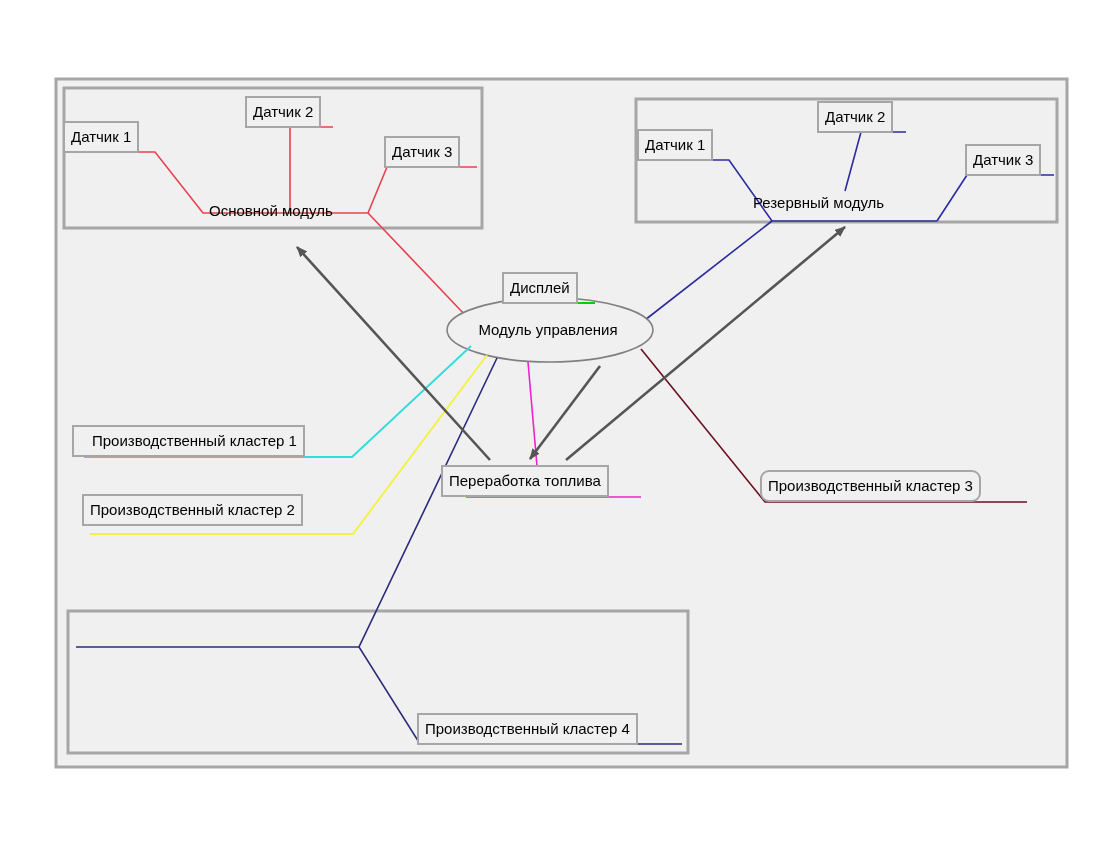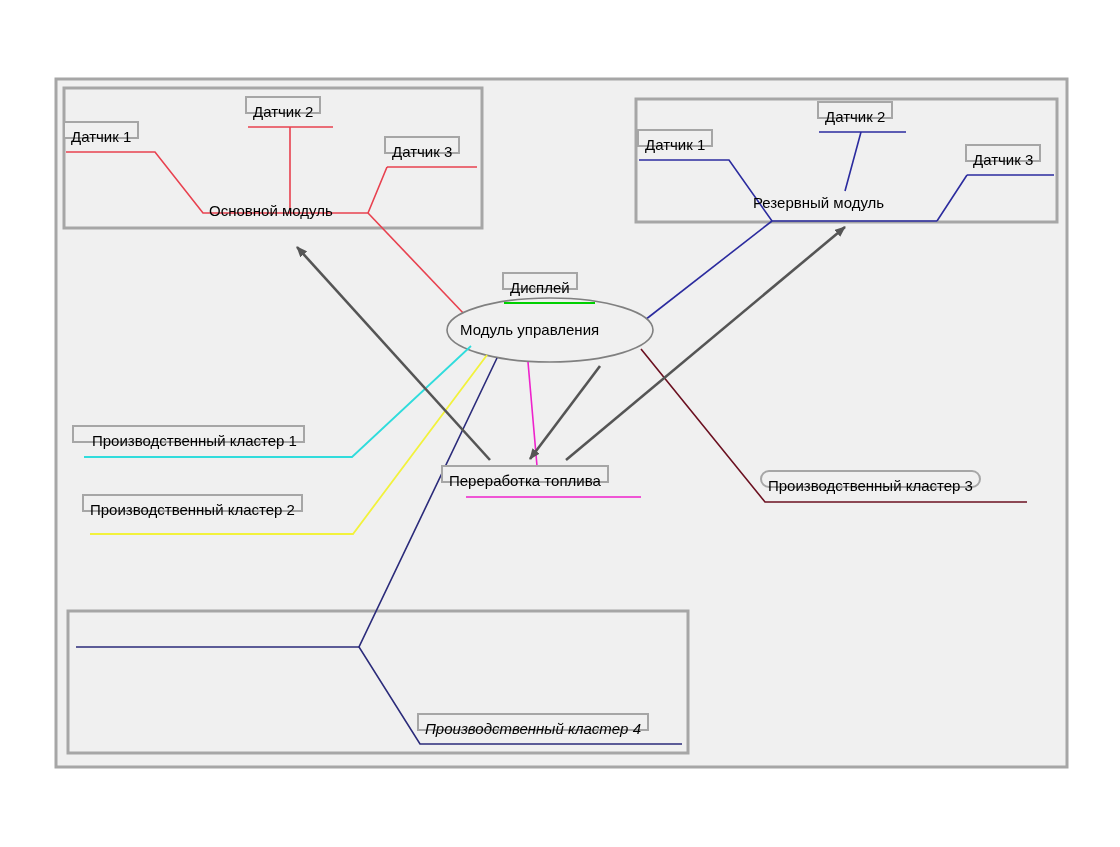--- a/index.html
+++ b/index.html
@@ -28,32 +28,33 @@
   }
   .node-label {
     position: absolute;
     box-sizing: border-box;
     background: #f0f0f0;
     border: 2px solid #a6a6a6;
     color: #000000;
     font-family: "Liberation Sans", sans-serif;
     font-size: 15px;
     line-height: 28px;
-    height: 18px;
+    height: 32px;
     padding: 0 6px;
     white-space: nowrap;
     z-index: 4;
   }
   .ellipse-label {
     position: absolute;
     z-index: 5;
     font-family: "Liberation Sans", sans-serif;
     font-size: 15px;
     color: #000000;
     white-space: nowrap;
+    text-align: center;
   }
 </style>
 </head>
 <body>
 
 <div id="stage">
 
   <svg id="diagram-svg" viewBox="0 0 1120 847" xmlns="http://www.w3.org/2000/svg">
     <defs>
       <marker id="arrowhead" markerWidth="11" markerHeight="9" refX="10" refY="4.5" orient="auto" markerUnits="userSpaceOnUse">
@@ -145,18 +146,18 @@
   </div>
 
   <div class="node-label" style="left:82px; top:494px;">
     <span>Производственный кластер 2</span>
   </div>
 
   <div class="node-label" style="left:760px; top:470px;border-radius:9px;">
     <span>Производственный кластер 3</span>
   </div>
 
-  <div class="node-label" style="left:417px; top:713px;font-style:italic;">
+  <div class="node-label" style="left:417px; top:713px;">
     <span>Производственный кластер 4</span>
   </div>
 
 
 </div>
 
 </body></html>

